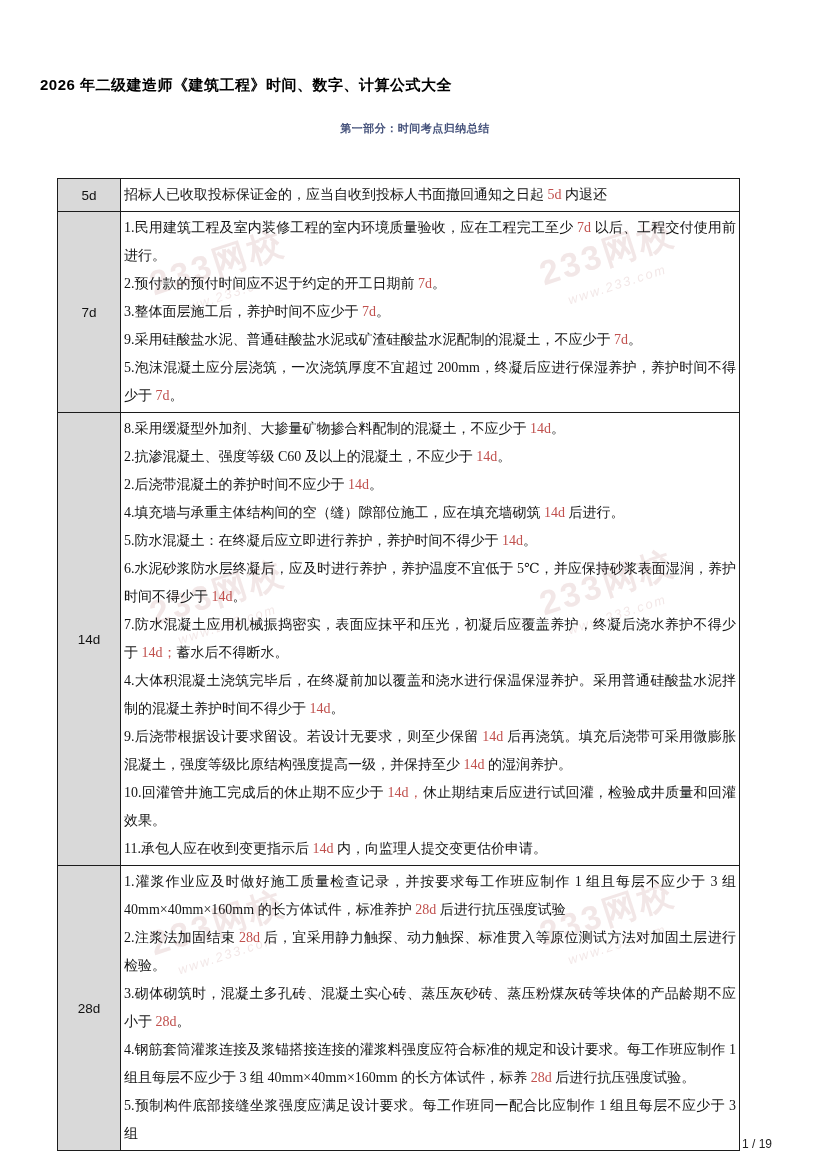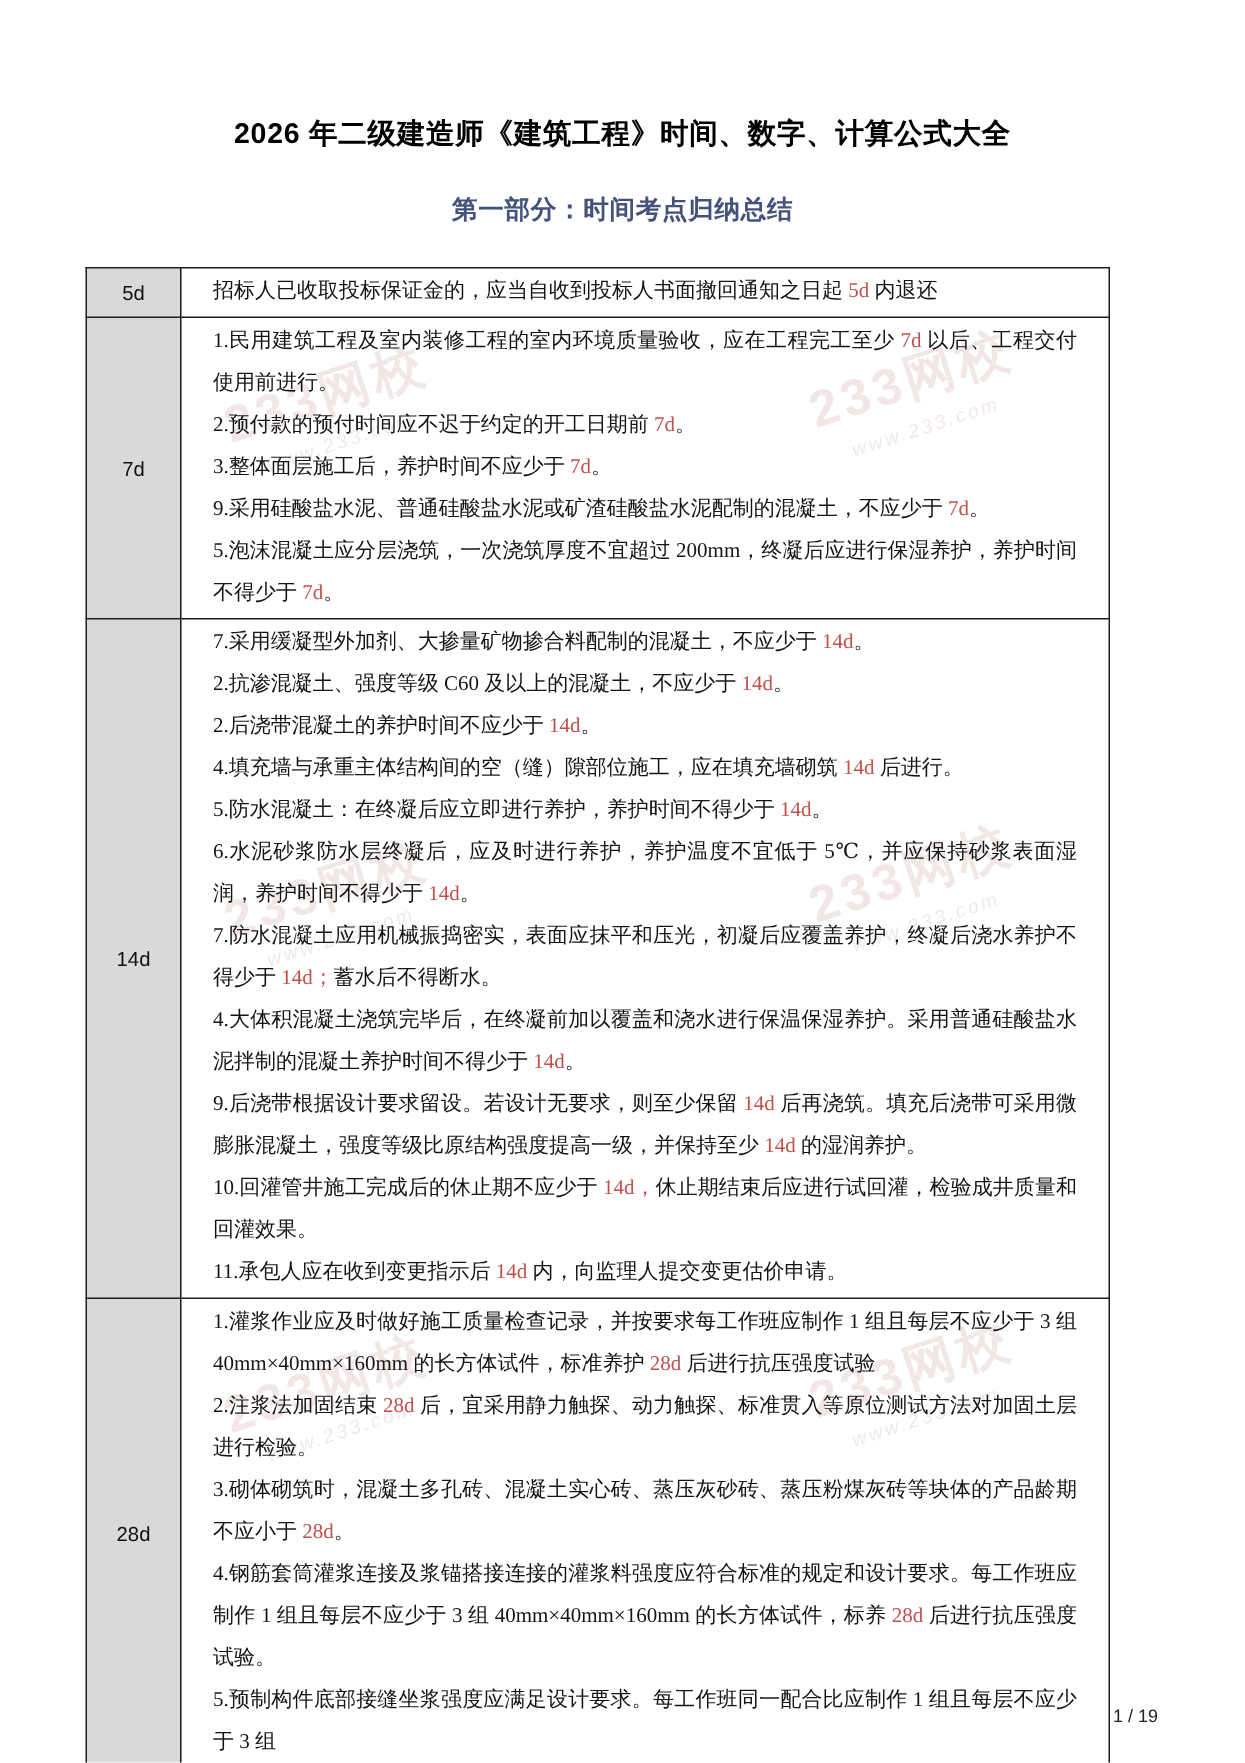--- a/index.html
+++ b/index.html
@@ -8,31 +8,31 @@
     background:#ffffff;
     position:relative;
     overflow:hidden;
     box-sizing:border-box;
     padding-top:76px;
     font-family:"Liberation Serif","DejaVu Serif",serif;
     color:#141414;
   }
   .doc-title{
     margin:0 40px;
-    text-align:center;
-    font-size:19px;
+    text-align:left;
+    font-size:15px;
     font-weight:bold;
     color:#000;
     font-family:"Liberation Sans","DejaVu Sans",sans-serif;
     letter-spacing:.5px;
   }
   .doc-subtitle{
     margin-top:26px;
     text-align:center;
-    font-size:17px;
+    font-size:11px;
     font-weight:bold;
     color:#45527B;
     font-family:"Liberation Sans","DejaVu Sans",sans-serif;
     letter-spacing:.5px;
   }
   table.rules-table{
     position:absolute;
     left:57px; top:178px;
     width:683px;
     border-collapse:collapse;
@@ -45,21 +45,21 @@
   td.label-cell{
     width:60px;
     background:#D9D9D9;
     text-align:center;
     vertical-align:middle;
     font-family:"Liberation Sans","DejaVu Sans",sans-serif;
     font-size:13.5px;
     color:#111;
   }
   td.content-cell{
-    padding:2px 21px;
+    padding:2px 3px;
     vertical-align:middle;
     background:transparent;
   }
   .rule-item{
     font-size:14px;
     line-height:28px;
     text-align:justify;
     color:#141414;
   }
   .hl{ color:#C0504D; }
@@ -131,21 +131,21 @@
           <div class="rule-item"><span>1.民用建筑工程及室内装修工程的室内环境质量验收，应在工程完工至少 </span><span class="hl">7d</span><span> 以后、工程交付使用前进行。</span></div>
           <div class="rule-item"><span>2.预付款的预付时间应不迟于约定的开工日期前 </span><span class="hl">7d</span><span>。</span></div>
           <div class="rule-item"><span>3.整体面层施工后，养护时间不应少于 </span><span class="hl">7d</span><span>。</span></div>
           <div class="rule-item"><span>9.采用硅酸盐水泥、普通硅酸盐水泥或矿渣硅酸盐水泥配制的混凝土，不应少于 </span><span class="hl">7d</span><span>。</span></div>
           <div class="rule-item"><span>5.泡沫混凝土应分层浇筑，一次浇筑厚度不宜超过 200mm，终凝后应进行保湿养护，养护时间不得少于 </span><span class="hl">7d</span><span>。</span></div>
         </td>
       </tr>
       <tr>
         <td class="label-cell">14d</td>
         <td class="content-cell">
-          <div class="rule-item"><span>7.采用缓凝型外加剂、大掺量矿物掺合料配制的混凝土，不应少于 </span><span class="hl">14d</span><span>。</span></div>
+          <div class="rule-item"><span>8.采用缓凝型外加剂、大掺量矿物掺合料配制的混凝土，不应少于 </span><span class="hl">14d</span><span>。</span></div>
           <div class="rule-item"><span>2.抗渗混凝土、强度等级 C60 及以上的混凝土，不应少于 </span><span class="hl">14d</span><span>。</span></div>
           <div class="rule-item"><span>2.后浇带混凝土的养护时间不应少于 </span><span class="hl">14d</span><span>。</span></div>
           <div class="rule-item"><span>4.填充墙与承重主体结构间的空（缝）隙部位施工，应在填充墙砌筑 </span><span class="hl">14d</span><span> 后进行。</span></div>
           <div class="rule-item"><span>5.防水混凝土：在终凝后应立即进行养护，养护时间不得少于 </span><span class="hl">14d</span><span>。</span></div>
           <div class="rule-item"><span>6.水泥砂浆防水层终凝后，应及时进行养护，养护温度不宜低于 5℃，并应保持砂浆表面湿润，养护时间不得少于 </span><span class="hl">14d</span><span>。</span></div>
           <div class="rule-item"><span>7.防水混凝土应用机械振捣密实，表面应抹平和压光，初凝后应覆盖养护，终凝后浇水养护不得少于 </span><span class="hl">14d；</span><span>蓄水后不得断水。</span></div>
           <div class="rule-item"><span>4.大体积混凝土浇筑完毕后，在终凝前加以覆盖和浇水进行保温保湿养护。采用普通硅酸盐水泥拌制的混凝土养护时间不得少于 </span><span class="hl">14d</span><span>。</span></div>
           <div class="rule-item"><span>9.后浇带根据设计要求留设。若设计无要求，则至少保留 </span><span class="hl">14d</span><span> 后再浇筑。填充后浇带可采用微膨胀混凝土，强度等级比原结构强度提高一级，并保持至少 </span><span class="hl">14d</span><span> 的湿润养护。</span></div>
           <div class="rule-item"><span>10.回灌管井施工完成后的休止期不应少于 </span><span class="hl">14d，</span><span>休止期结束后应进行试回灌，检验成井质量和回灌效果。</span></div>
           <div class="rule-item"><span>11.承包人应在收到变更指示后 </span><span class="hl">14d</span><span> 内，向监理人提交变更估价申请。</span></div>

